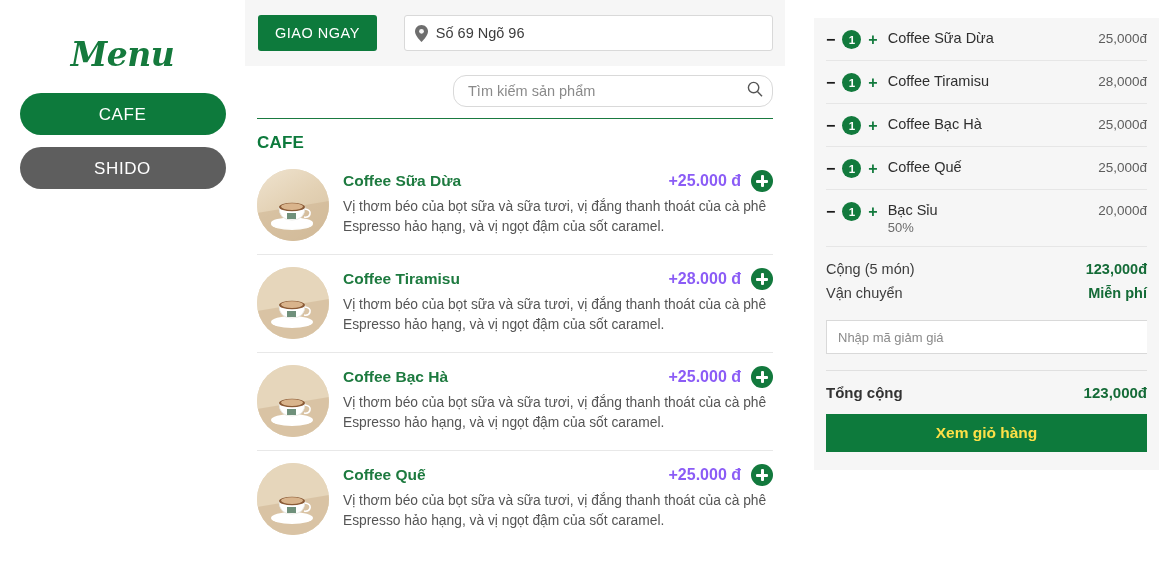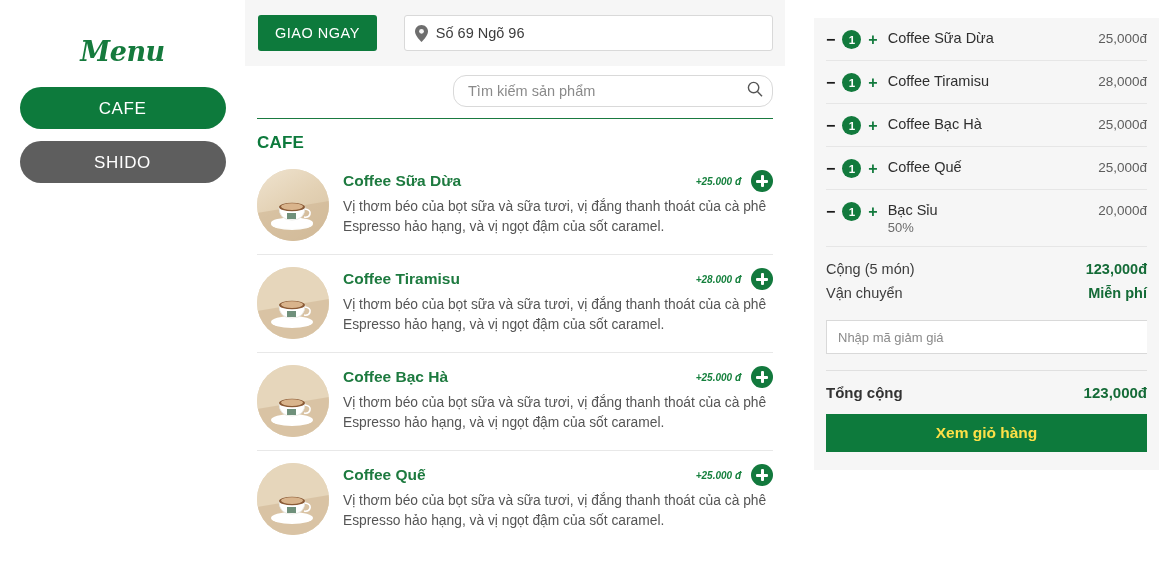--- a/index.html
+++ b/index.html
@@ -24,21 +24,21 @@
     flex: 0 0 245px;
     padding: 30px 17px 0 17px;
     height: 576px;
     background: #ffffff;
   }
   .brand {
     text-align: center;
     font-family: "DejaVu Serif", serif;
     font-style: italic;
     font-weight: bold;
-    font-size: 27px;
+    font-size: 33px;
     letter-spacing: -0.5px;
     color: #157a3d;
     line-height: 1;
     margin: 8px 0 22px 0;
     user-select: none;
   }
   .nav-btn {
     display: block;
     width: 206px;
     height: 42px;
@@ -167,25 +167,24 @@
     gap: 10px;
   }
   .prod-name {
     flex: 1;
     color: #1d7a3f;
     font-size: 15.5px;
     font-weight: bold;
     cursor: pointer;
   }
   .prod-price {
-    color: #15803d;
-    font-size: 10px;
+    color: #8b5cf6;
+    font-size: 16px;
     font-weight: bold;
     white-space: nowrap;
-    font-style: italic;
   }
   .add-btn {
     flex: 0 0 auto;
     width: 22px; height: 22px;
     border-radius: 50%;
     background: #12793d;
     border: none;
     position: relative;
     cursor: pointer;
   }

